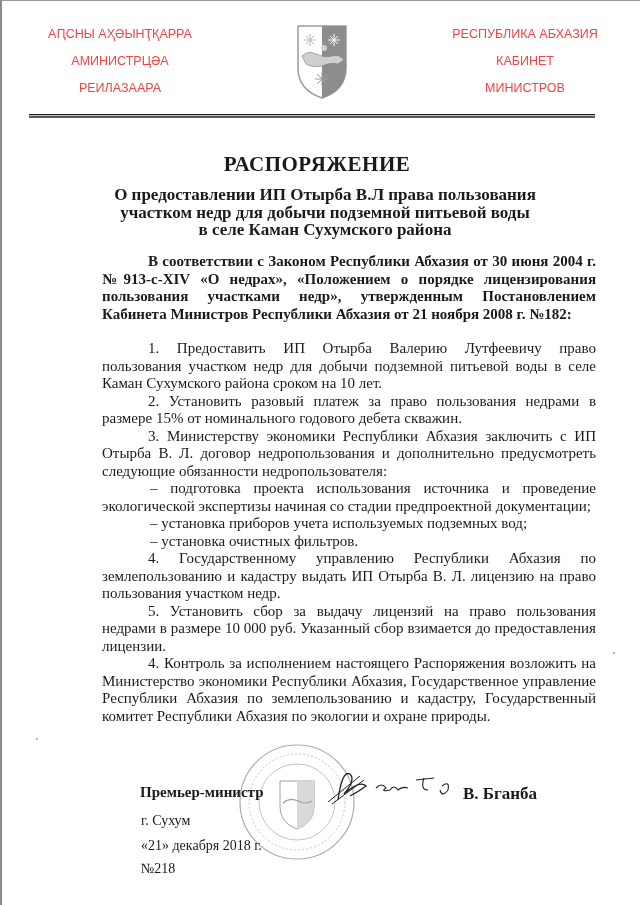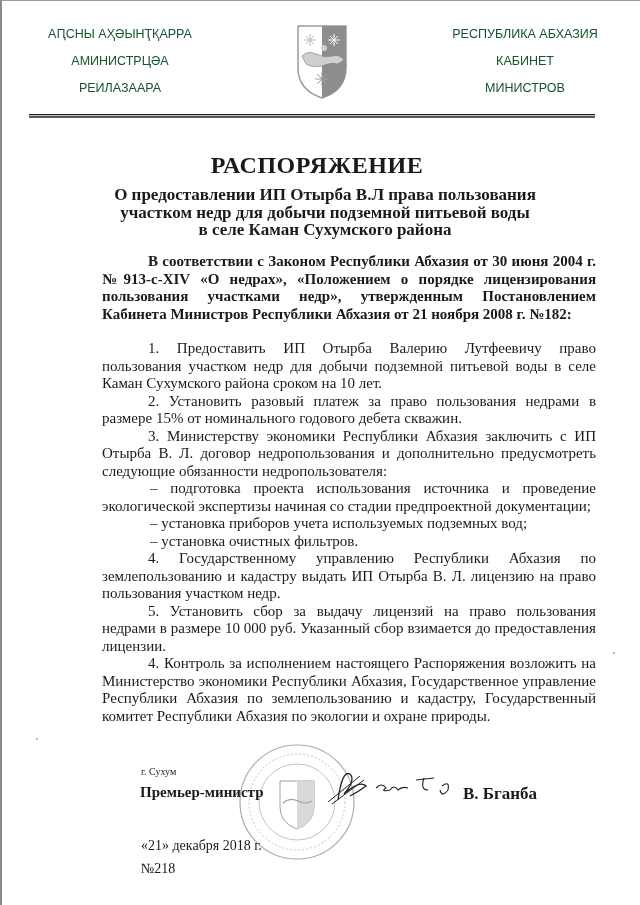--- a/index.html
+++ b/index.html
@@ -6,49 +6,49 @@
   body {
     width: 640px; height: 905px; background: #ffffff; position: relative; overflow: hidden;
     font-family: "Liberation Serif", serif; color: #1a1a1a;
   }
   .page-frame {
     position: absolute; left: 0; top: 0; width: 640px; height: 905px;
     border-left: 2px solid #8a8a8a; border-top: 1px solid #9a9a9a; box-sizing: border-box;
   }
   .hdr-col {
     position: absolute; top: 26px; width: 200px; text-align: center;
-    font-family: "Liberation Sans", sans-serif; font-size: 12.5px; color: #14532d;
+    font-family: "Liberation Sans", sans-serif; font-size: 12.5px; color: #ef4444;
   }
   .hdr-col div { height: 27px; line-height: 16px; }
   .hdr-left { left: 20px; }
   .hdr-right { left: 425px; }
   .emblem { position: absolute; left: 294px; top: 20px; width: 56px; height: 80px; }
   .rule {
     position: absolute; left: 29px; top: 114px; width: 566px; height: 4px;
     background: linear-gradient(#1e1e1e 0 1.5px, #bdbdbd 1.5px 2.5px, #5a5a5a 2.5px 4px);
   }
   .title {
     position: absolute; top: 152px; left: 0; width: 628px; text-align: center;
-    font-weight: bold; font-size: 24px; letter-spacing: 0.5px; padding-left: 6px; box-sizing: border-box;
+    font-weight: bold; font-size: 21px; letter-spacing: 0.5px; padding-left: 6px; box-sizing: border-box;
   }
   .subtitle {
     position: absolute; top: 186px; left: 110px; width: 430px; text-align: center;
     font-weight: bold; font-size: 17px; line-height: 17.5px;
   }
   .body-text {
     position: absolute; left: 102px; width: 494px; font-size: 15px; line-height: 17.5px;
     text-align: justify;
   }
   .body-text p { margin: 0; text-indent: 46px; }
   .body-text p.dash { text-indent: 48px; }
   .preamble { top: 253px; font-weight: bold; }
   .items { top: 340px; }
   .sign-title { position: absolute; left: 140px; top: 784px; font-weight: bold; font-size: 15px; }
   .sign-name { position: absolute; left: 463px; top: 784px; font-weight: bold; font-size: 17px; }
-  .place { position: absolute; left: 141px; top: 766px; font-size: 10px; }
+  .place { position: absolute; left: 141px; top: 813px; font-size: 14px; }
   .date { position: absolute; left: 141px; top: 838px; font-size: 14px; }
   .number { position: absolute; left: 141px; top: 861px; font-size: 14px; }
   .seal { position: absolute; left: 238px; top: 743px; width: 118px; height: 118px; opacity: 0.55; }
   .signature { position: absolute; left: 320px; top: 760px; width: 140px; height: 50px; }
   .speck { position: absolute; width: 2px; height: 2px; background: #9a9a9a; border-radius: 50%; }
 </style>
 </head>
 <body>
 
 <div class="page-frame"></div>

